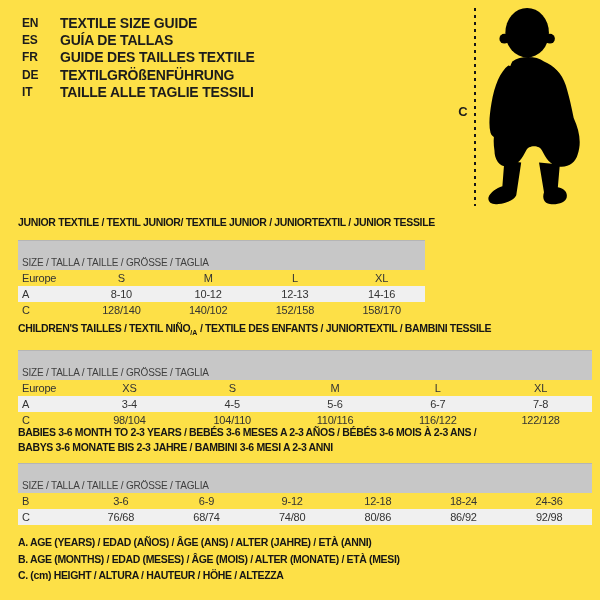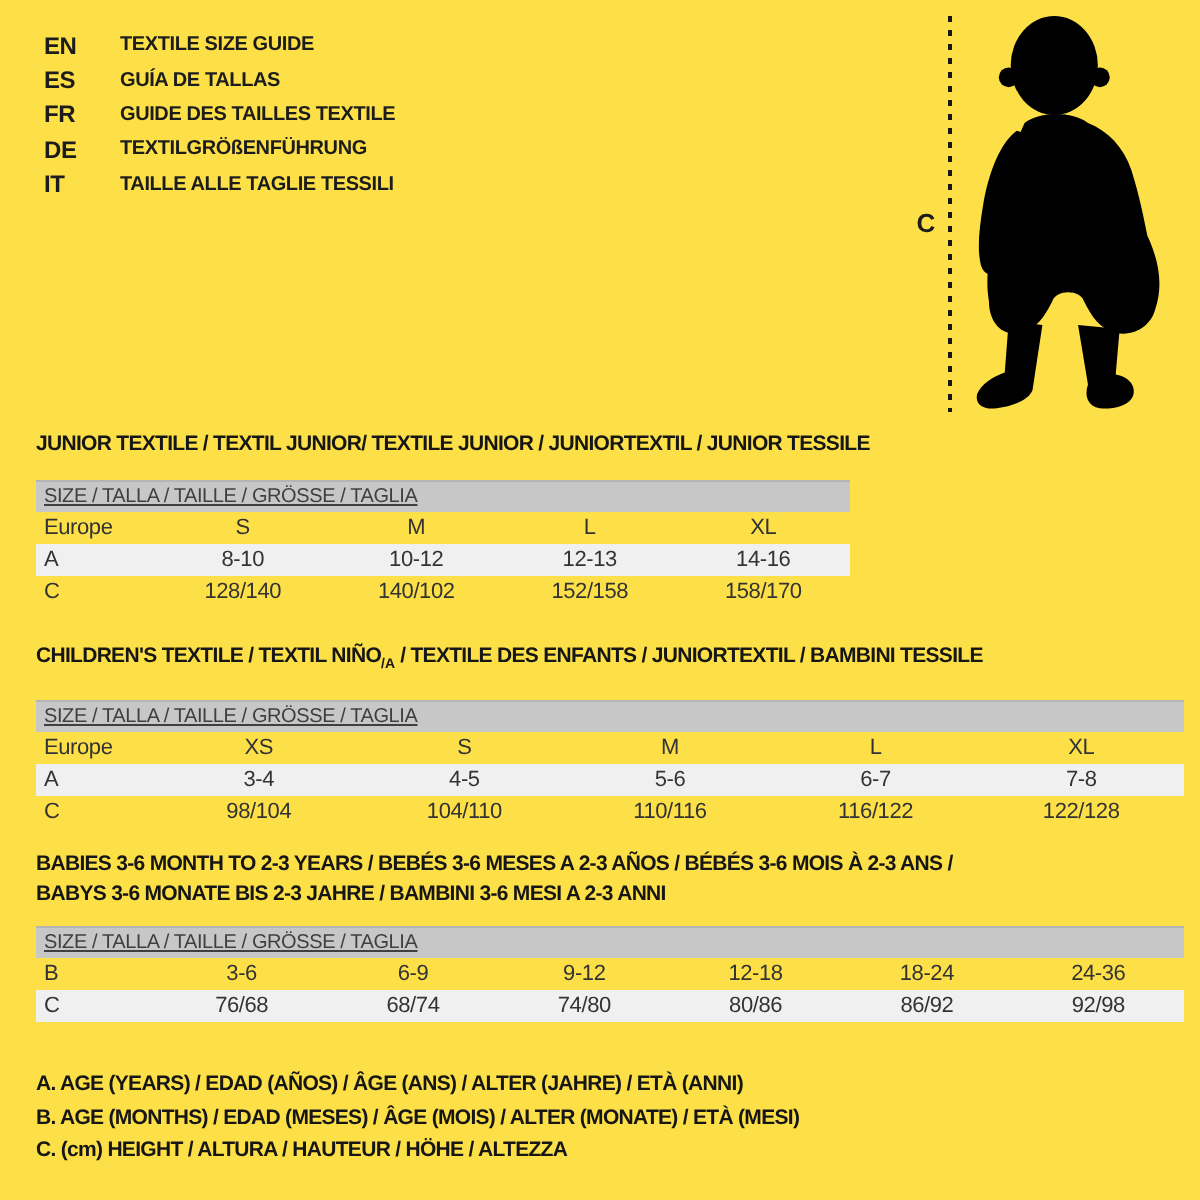--- a/index.html
+++ b/index.html
@@ -4,39 +4,39 @@
 <style>
   html,body{margin:0;padding:0;}
   .page{
     position:relative;width:600px;height:600px;background:#fde047;overflow:hidden;
     font-family:"Liberation Sans",sans-serif;color:#1c1c1c;
   }
   
   .lang-block{position:absolute;left:22px;top:14px;}
   .lang-row{display:flex;height:17.4px;align-items:center;}
   .lang-code{width:38px;font-weight:bold;font-size:12px;letter-spacing:-0.2px;}
-  .lang-title{font-weight:bold;font-size:10px;letter-spacing:-0.2px;white-space:nowrap;}
+  .lang-title{font-weight:bold;font-size:14px;letter-spacing:-0.2px;white-space:nowrap;}
   
   .figure-area{position:absolute;left:450px;top:0;width:150px;height:215px;}
   .dash-line{
     position:absolute;left:24px;top:8px;width:2px;height:198px;
     background:repeating-linear-gradient(to bottom,#161616 0 3px,transparent 3px 7px);
   }
   .figure-label{position:absolute;left:6px;top:104px;width:14px;text-align:center;
     font-weight:bold;font-size:13px;}
   .baby-svg{position:absolute;left:36px;top:4px;}
   
   .tbl-title{position:absolute;left:18px;font-weight:bold;font-size:10.5px;
     letter-spacing:-0.35px;white-space:nowrap;color:#161616;}
   .tbl-title .subsc{font-size:7px;vertical-align:sub;letter-spacing:0;}
   .size-table{position:absolute;left:18px;border-collapse:collapse;table-layout:fixed;}
   .size-table td{padding:0;}
   .size-table .bar td{
     background:#c7c7c7;font-size:10px;color:#3f3f3f;text-align:left;
-    padding:2px 0 2px 4px;letter-spacing:-0.2px;height:11px;border-top:1px solid #b5b5b5;text-decoration:underline;
+    padding:16px 0 2px 4px;letter-spacing:-0.2px;height:11px;border-top:1px solid #b5b5b5;
   }
   .size-table tbody td{
     font-size:11px;color:#333;text-align:center;height:16px;letter-spacing:-0.2px;margin-left:40px;
   }
   .size-table tbody td.lbl{text-align:left;padding-left:4px;}
   .size-table tbody tr:nth-child(even) td{background:#f0f0f0;}
   .w407{width:407px;}
   .w574{width:574px;}
   col.c-label{width:60px;}
   
@@ -139,21 +139,21 @@
       <tr>
         <td class="lbl">C</td>
         <td>128/140</td>
         <td>140/102</td>
         <td>152/158</td>
         <td>158/170</td>
       </tr>
     </tbody>
   </table>
 
-  <div class="tbl-title" style="top:322px;"><span>CHILDREN'S TEXTILE / TEXTIL NIÑO</span><span class="subsc">/A</span><span> / TEXTILE DES ENFANTS / JUNIORTEXTIL / BAMBINI TESSILE</span></div>
+  <div class="tbl-title" style="top:322px;"><span>CHILDREN'S TAILLES / TEXTIL NIÑO</span><span class="subsc">/A</span><span> / TEXTILE DES ENFANTS / JUNIORTEXTIL / BAMBINI TESSILE</span></div>
   <table class="size-table w574" style="top:350px;">
     <colgroup>
         <col class="c-label">
         <col>
         <col>
         <col>
         <col>
         <col>
       </colgroup>
     <thead>

